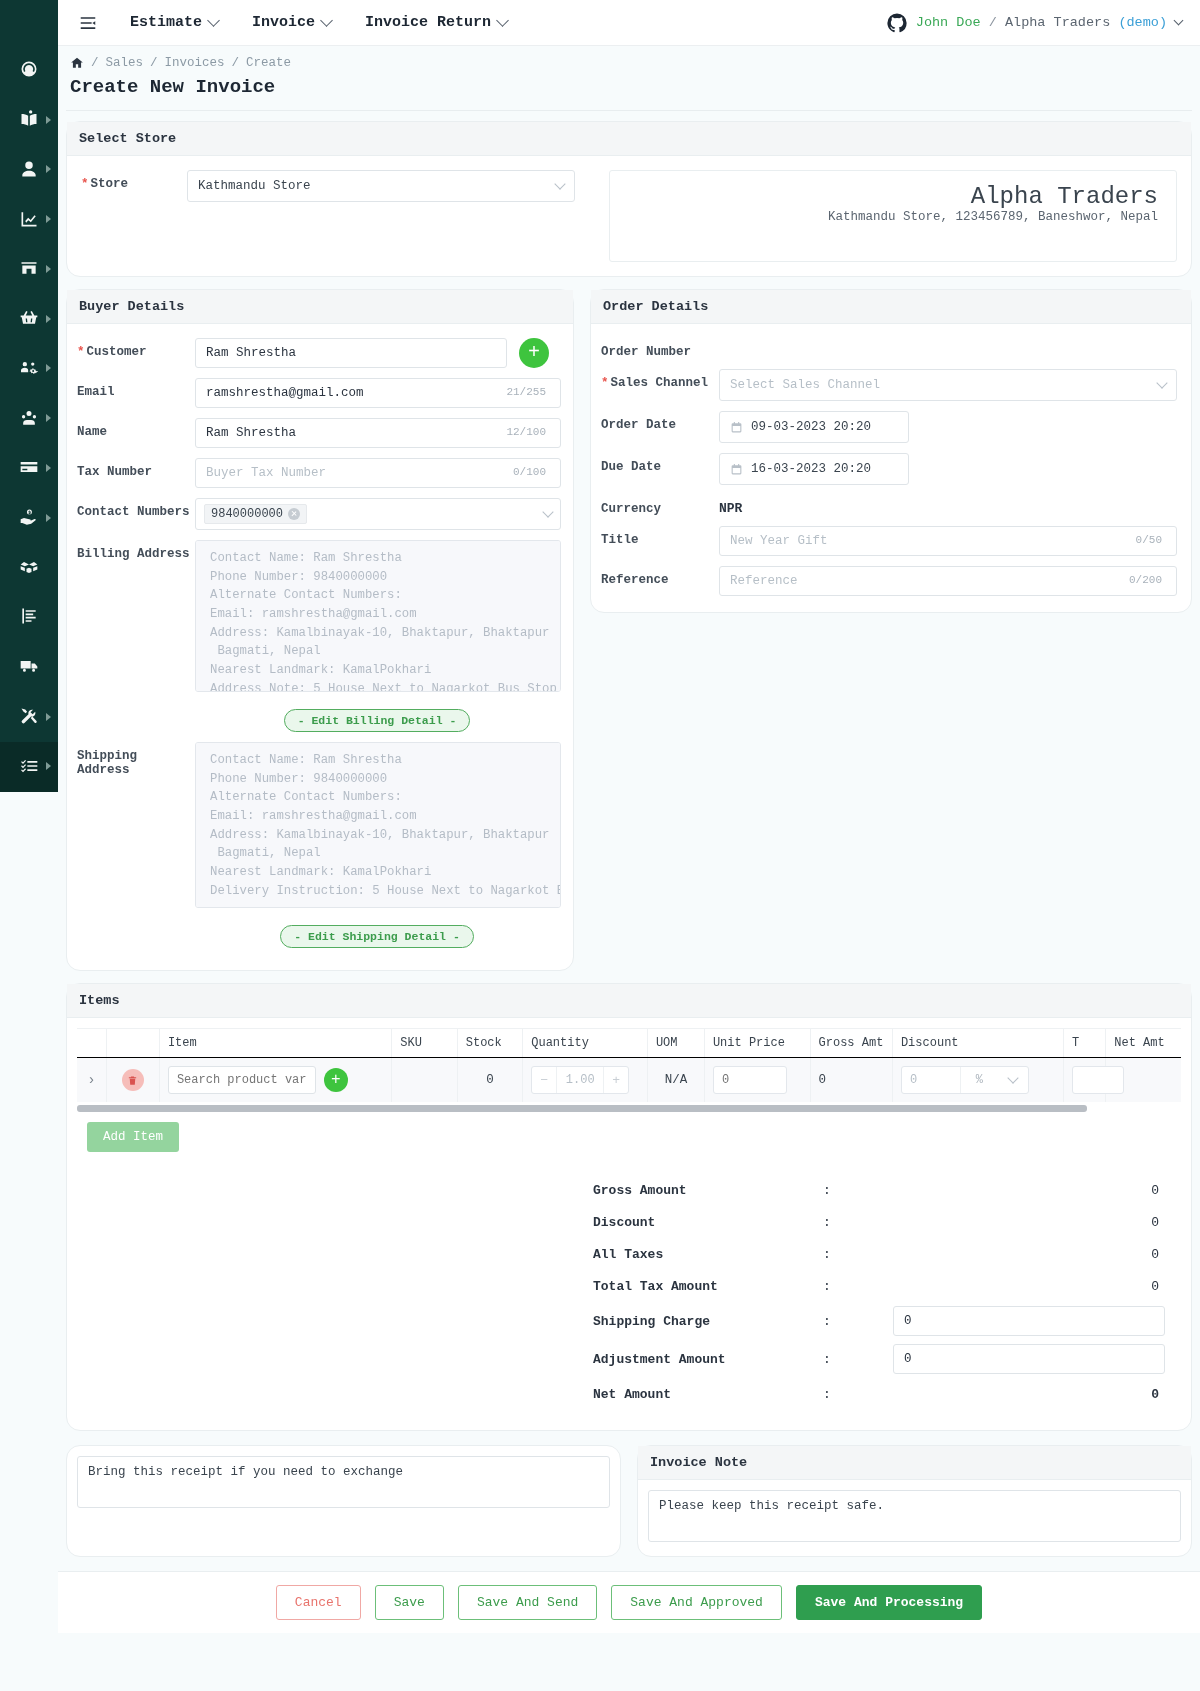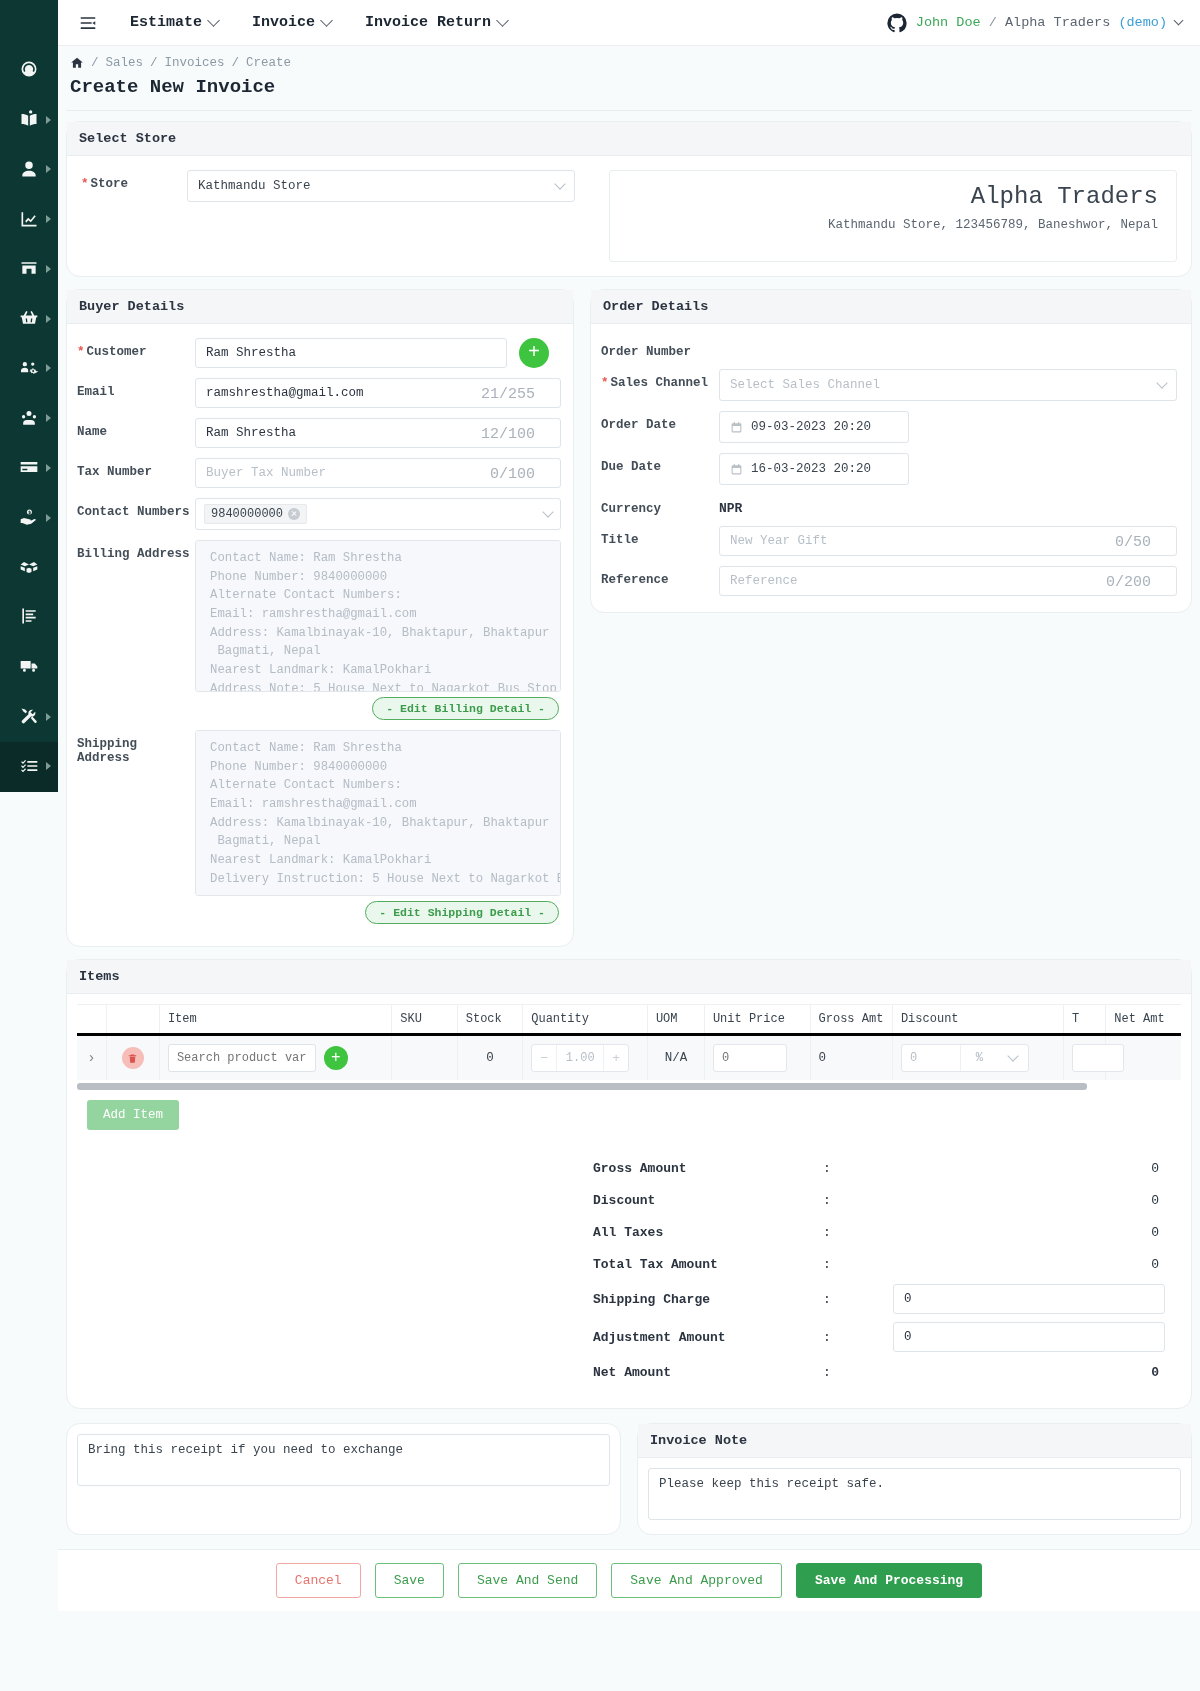--- a/index.html
+++ b/index.html
@@ -87,21 +87,21 @@
   .fctrl { flex:1; min-width:0; position:relative; }
 
   .inp {
     width:100%; height:30px; border:1px solid #dfe4e8; border-radius:3px;
     background:#fff; font-size:12.5px; color:#2b3440;
     padding:0 10px; font-family:inherit; outline:none;
   }
   .inp::placeholder { color:#b6bfc7; }
   .inp.ro { background:#f3f5f8; color:#aab3bc; }
   .counter {
-    position:absolute; right:26px; top:8px; font-size:15px; color:#a9b2bb; pointer-events:none;
+    position:absolute; right:15px; top:8px; font-size:11px; color:#a9b2bb; pointer-events:none;
   }
   .selbox {
     width:100%; height:32px; border:1px solid #dfe4e8; border-radius:3px; background:#fff;
     display:flex; align-items:center; padding:13px 10px; font-size:12.5px; color:#3a444e; cursor:pointer;
   }
   .selbox.ph { color:#b6bfc7; }
   .selcaret { margin-left:auto; width:8px;height:8px;border-right:1.4px solid #b8c0c8;border-bottom:1.4px solid #b8c0c8;transform:rotate(45deg);margin-top:-4px;}
   .tag {
     display:inline-flex; align-items:center; gap:5px; background:#f2f4f6; border:1px solid #e6e9ec;
     border-radius:2px; padding:2px 6px; font-size:12px; color:#3a444e;
@@ -119,38 +119,38 @@
   .ta {
     width:100%; border:1px solid #e3e7ec; border-radius:3px; background:#f7f8fb;
     color:#b4bcc6; font-size:12.3px; line-height:1.52; padding:8px 10px 8px 14px;
     resize:none; font-family:inherit; outline:none; white-space:pre;
   }
   .ghost-btn {
     border:1px solid #53ad5f; background:#eaf7ec; color:#3c9c4c;
     border-radius:14px; padding:4px 13px; font-size:11.5px; font-weight:bold;
     cursor:pointer; font-family:inherit;
   }
-  .btn-right { display:flex; justify-content:flex-end; margin-top:1px; padding-right:2px; }
+  .btn-right { display:flex; justify-content:center; margin-top:13px; padding-right:2px; }
 
   
   .storecard {
     border:1px solid #e9eef0; border-radius:3px; background:#fff;
     height:92px; padding:12px 18px; text-align:right;
   }
   .storecard .nm { font-size:24px; color:#3a444e; font-weight:normal; }
-  .storecard .ad { font-size:12.5px; color:#5b6570; margin-top:8px; }
+  .storecard .ad { font-size:12.5px; color:#5b6570; }
 
   .two-col { display:flex; gap:16px; align-items:flex-start; }
 
   
   .tbl-scroll { overflow:hidden; position:relative; border-top:1px solid #eef1f3; }
   table.items { border-collapse:collapse; width:1135px; table-layout:fixed; }
   table.items th {
     font-size:12px; font-weight:normal; color:#3a444e; text-align:left;
-    padding:7px 8px; border-right:1px solid #eef1f3; border-bottom:3px solid #000000;
+    padding:7px 8px; border-right:1px solid #eef1f3; border-bottom:1px solid #000000;
     background:#fff; white-space:nowrap;
   }
   table.items td {
     padding:8px; border-right:1px solid #eef1f3; background:#f8f9fb;
     font-size:12.5px; color:#3a444e; vertical-align:middle;
   }
   th.c, td.c { text-align:center; }
   th.r, td.r { text-align:right; }
   .exp { color:#7b848d; font-size:14px; cursor:pointer; }
   .trash {

